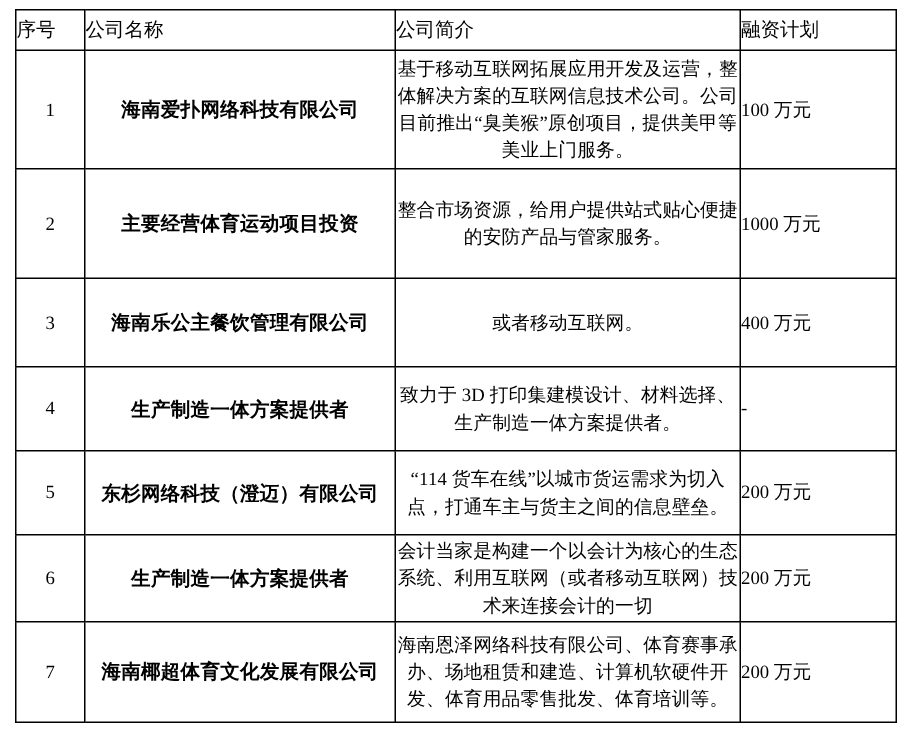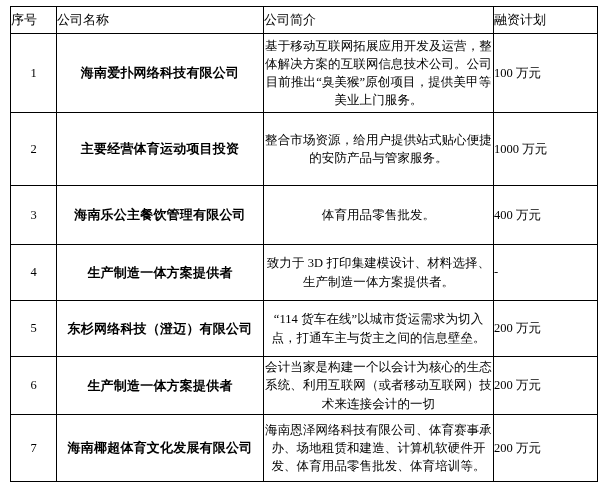--- a/index.html
+++ b/index.html
@@ -102,21 +102,21 @@
       </tr>
       <tr class="r2">
         <td class="idx">2</td>
         <td class="name">主要经营体育运动项目投资</td>
         <td class="desc">整合市场资源，给用户提供站式贴心便捷的安防产品与管家服务。</td>
         <td class="plan">1000 万元</td>
       </tr>
       <tr class="r3">
         <td class="idx">3</td>
         <td class="name">海南乐公主餐饮管理有限公司</td>
-        <td class="desc">体育用品零售批发。</td>
+        <td class="desc">或者移动互联网。</td>
         <td class="plan">400 万元</td>
       </tr>
       <tr class="r4">
         <td class="idx">4</td>
         <td class="name">生产制造一体方案提供者</td>
         <td class="desc">致力于 3D 打印集建模设计、材料选择、生产制造一体方案提供者。</td>
         <td class="plan">-</td>
       </tr>
       <tr class="r5">
         <td class="idx">5</td>

